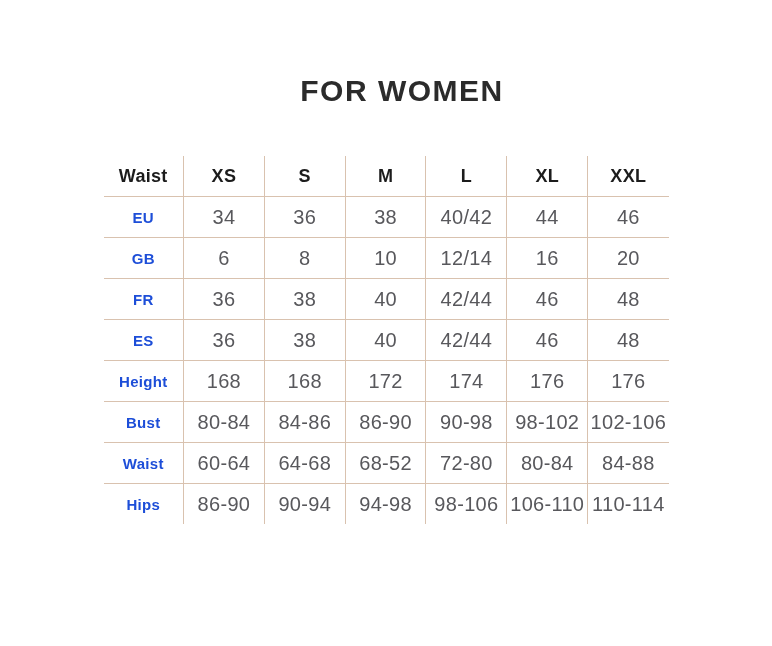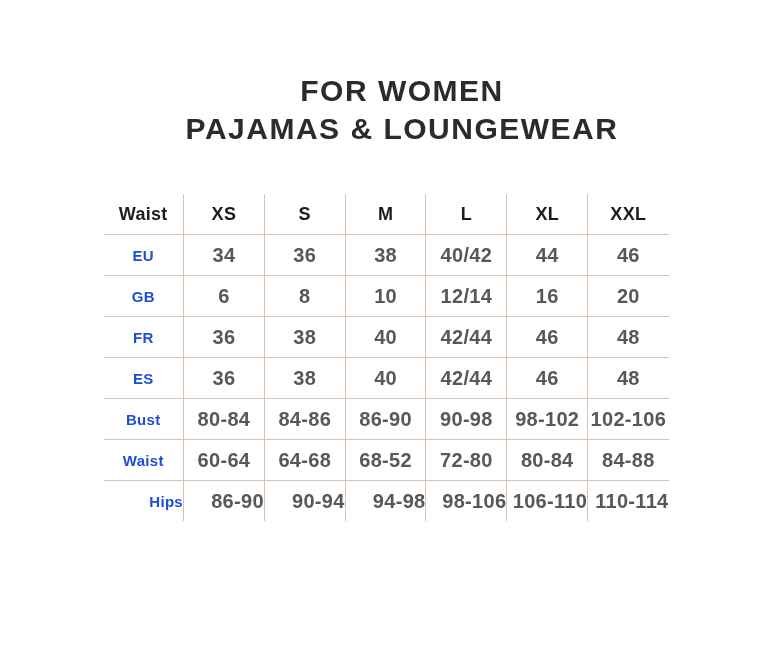--- a/index.html
+++ b/index.html
@@ -37,48 +37,47 @@
     padding: 0;
     text-align: center;
     vertical-align: middle;
     white-space: nowrap;
     overflow: hidden;
   }
   
   .size-table tr > *:first-child { border-left: none; }
   .size-table tr > *:last-child  { border-right: none; }
   .size-table thead tr:first-child > * { border-top: none; }
-  .size-table tbody tr:last-child  > * { border-bottom: none; text-align: right; }
+  .size-table tbody tr:last-child  > * { border-bottom: none; }
 
   .size-table thead th {
     font-size: 18px;
     font-weight: bold;
     color: #1c1c1c;
     letter-spacing: 0.3px;
   }
   .size-table tbody th {
     font-size: 15px;
     font-weight: bold;
     color: #1d4ed8;
     letter-spacing: 0.3px;
   }
   .size-table tbody td {
     font-size: 20px;
-    font-weight: 700;
+    font-weight: 400;
     color: #58585c;
     letter-spacing: 0.3px;
   }
 </style>
 </head>
 <body>
 
 <div class="page">
   <h1 class="title">
     <span>FOR WOMEN</span><br>
-    <span>PAJAMAS &amp; LOUNGEWEAR</span>
   </h1>
 
   <table class="size-table">
     <colgroup>
       <col style="width:80px">
       <col>
         <col>
         <col>
         <col>
         <col>
@@ -126,20 +125,29 @@
         <tr>
           <th>ES</th>
           <td>36</td>
           <td>38</td>
           <td>40</td>
           <td>42/44</td>
           <td>46</td>
           <td>48</td>
         </tr>
         <tr>
+          <th>Height</th>
+          <td>168</td>
+          <td>168</td>
+          <td>172</td>
+          <td>174</td>
+          <td>176</td>
+          <td>176</td>
+        </tr>
+        <tr>
           <th>Bust</th>
           <td>80-84</td>
           <td>84-86</td>
           <td>86-90</td>
           <td>90-98</td>
           <td>98-102</td>
           <td>102-106</td>
         </tr>
         <tr>
           <th>Waist</th>

